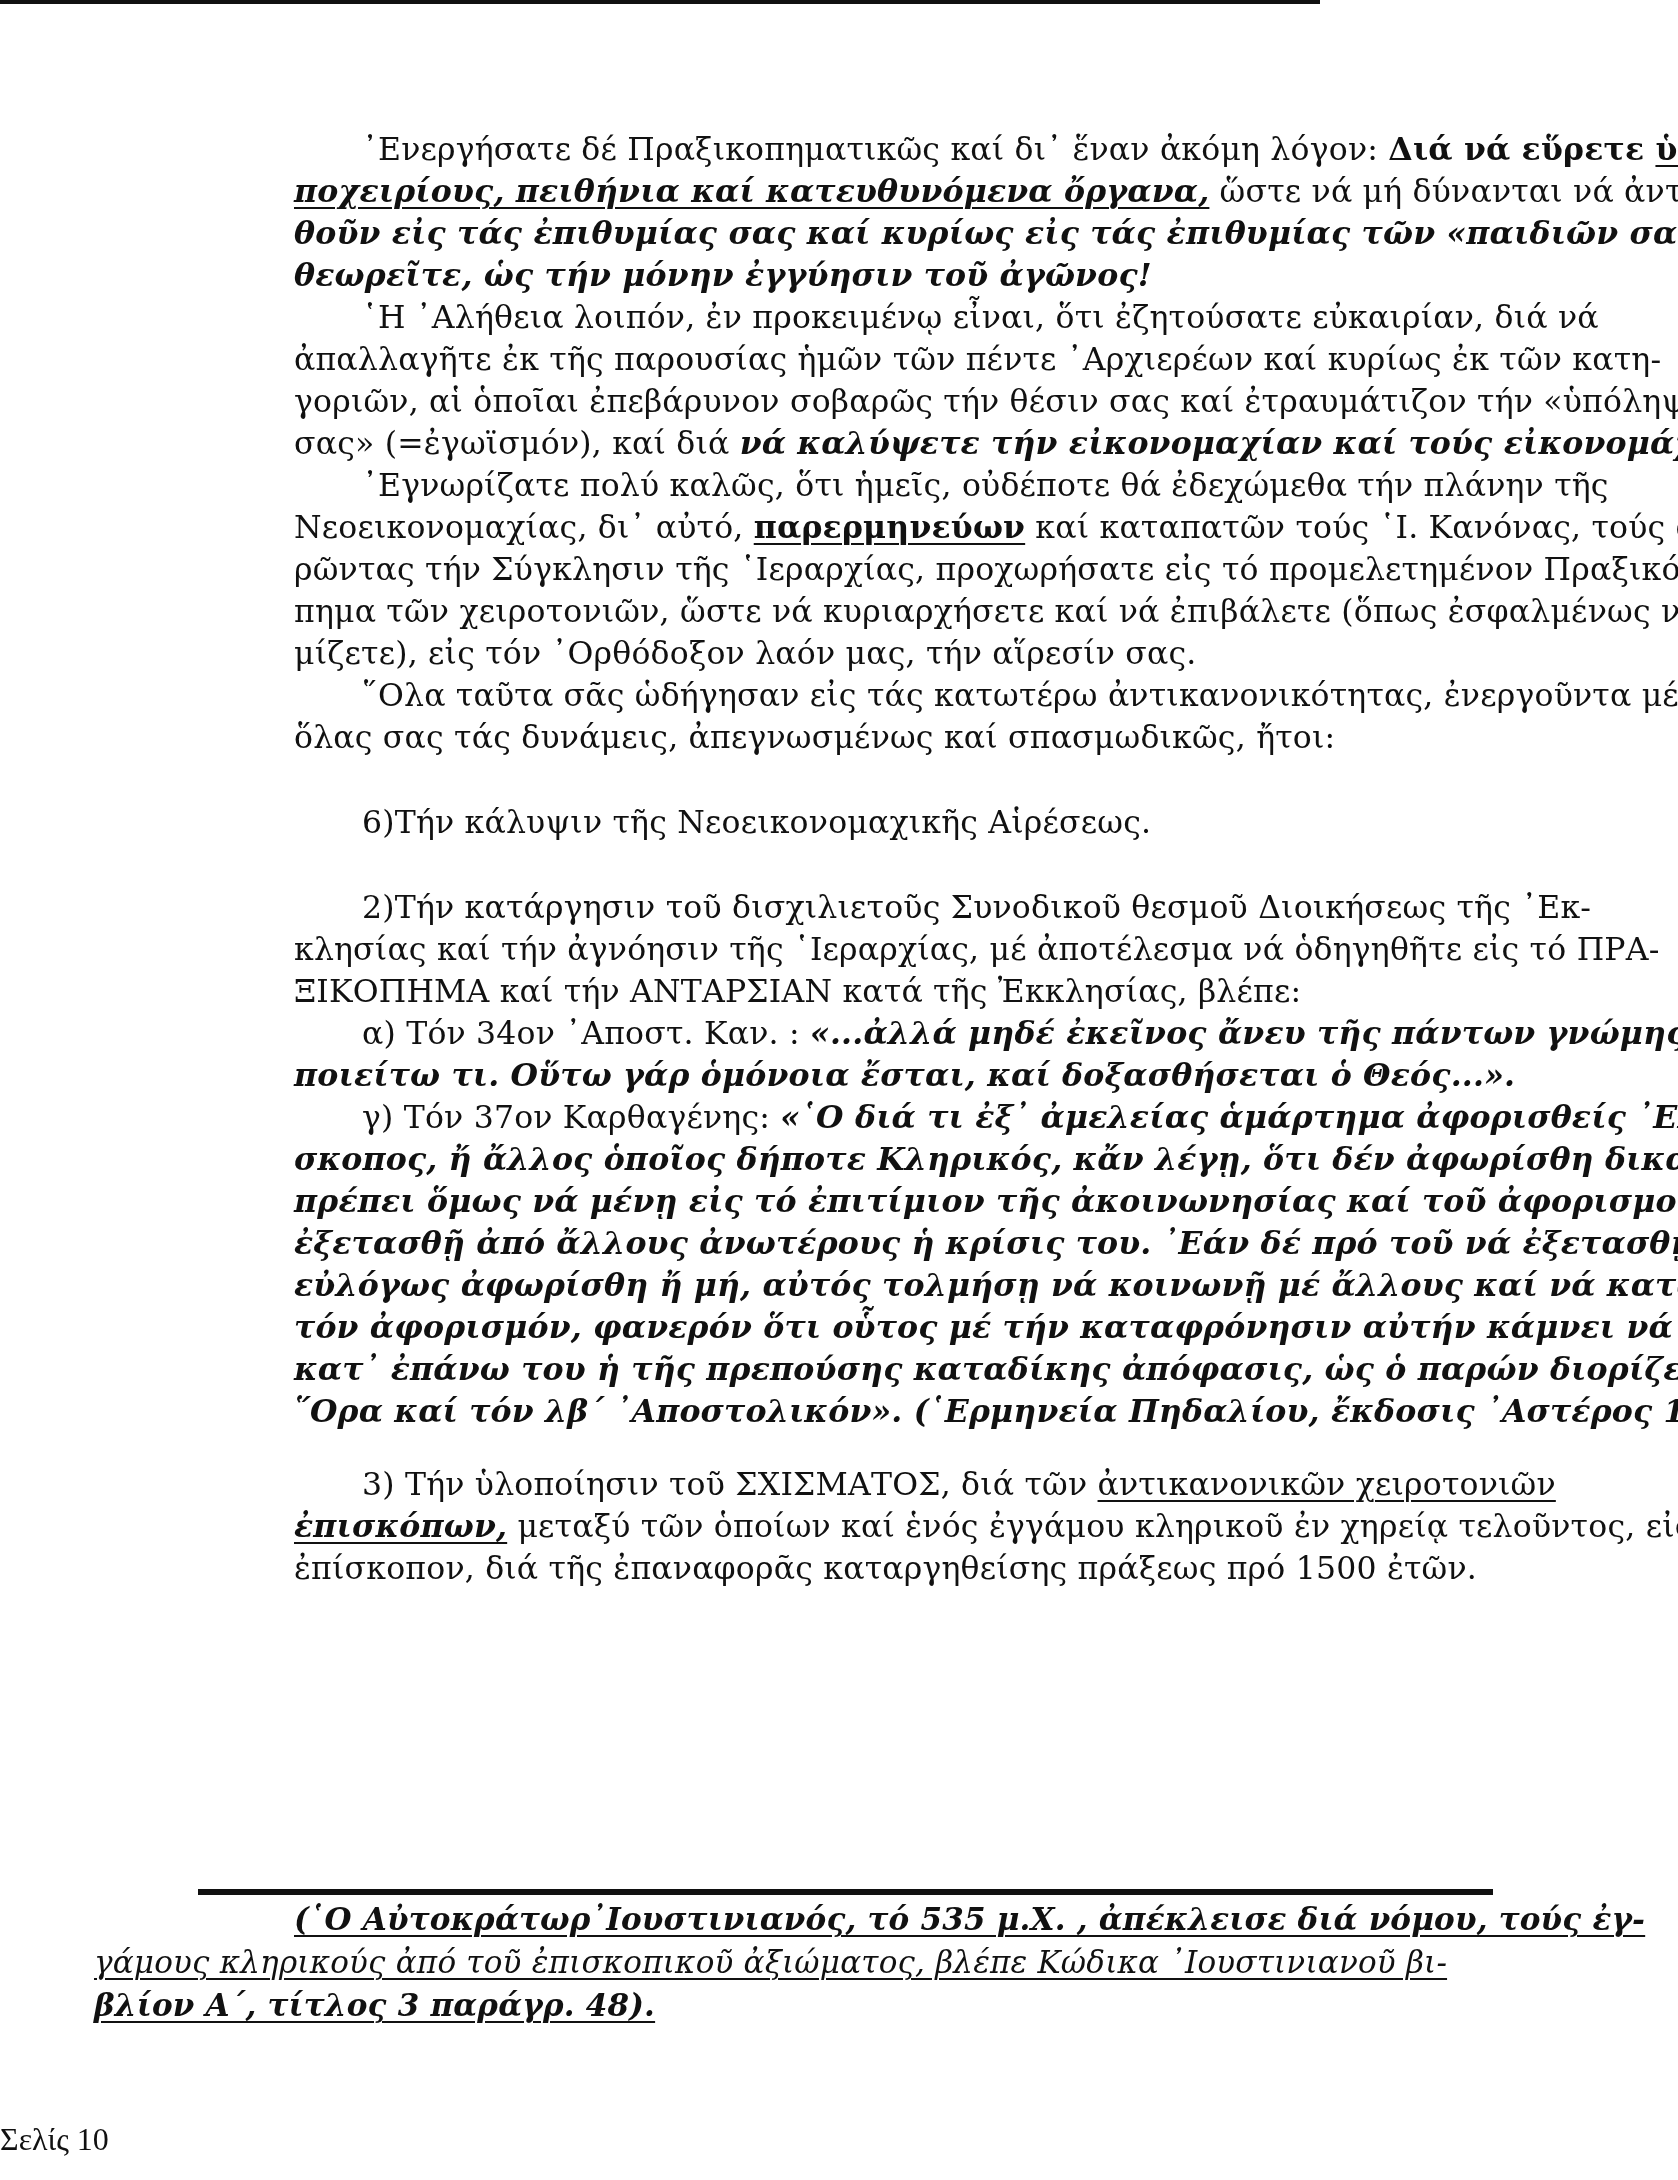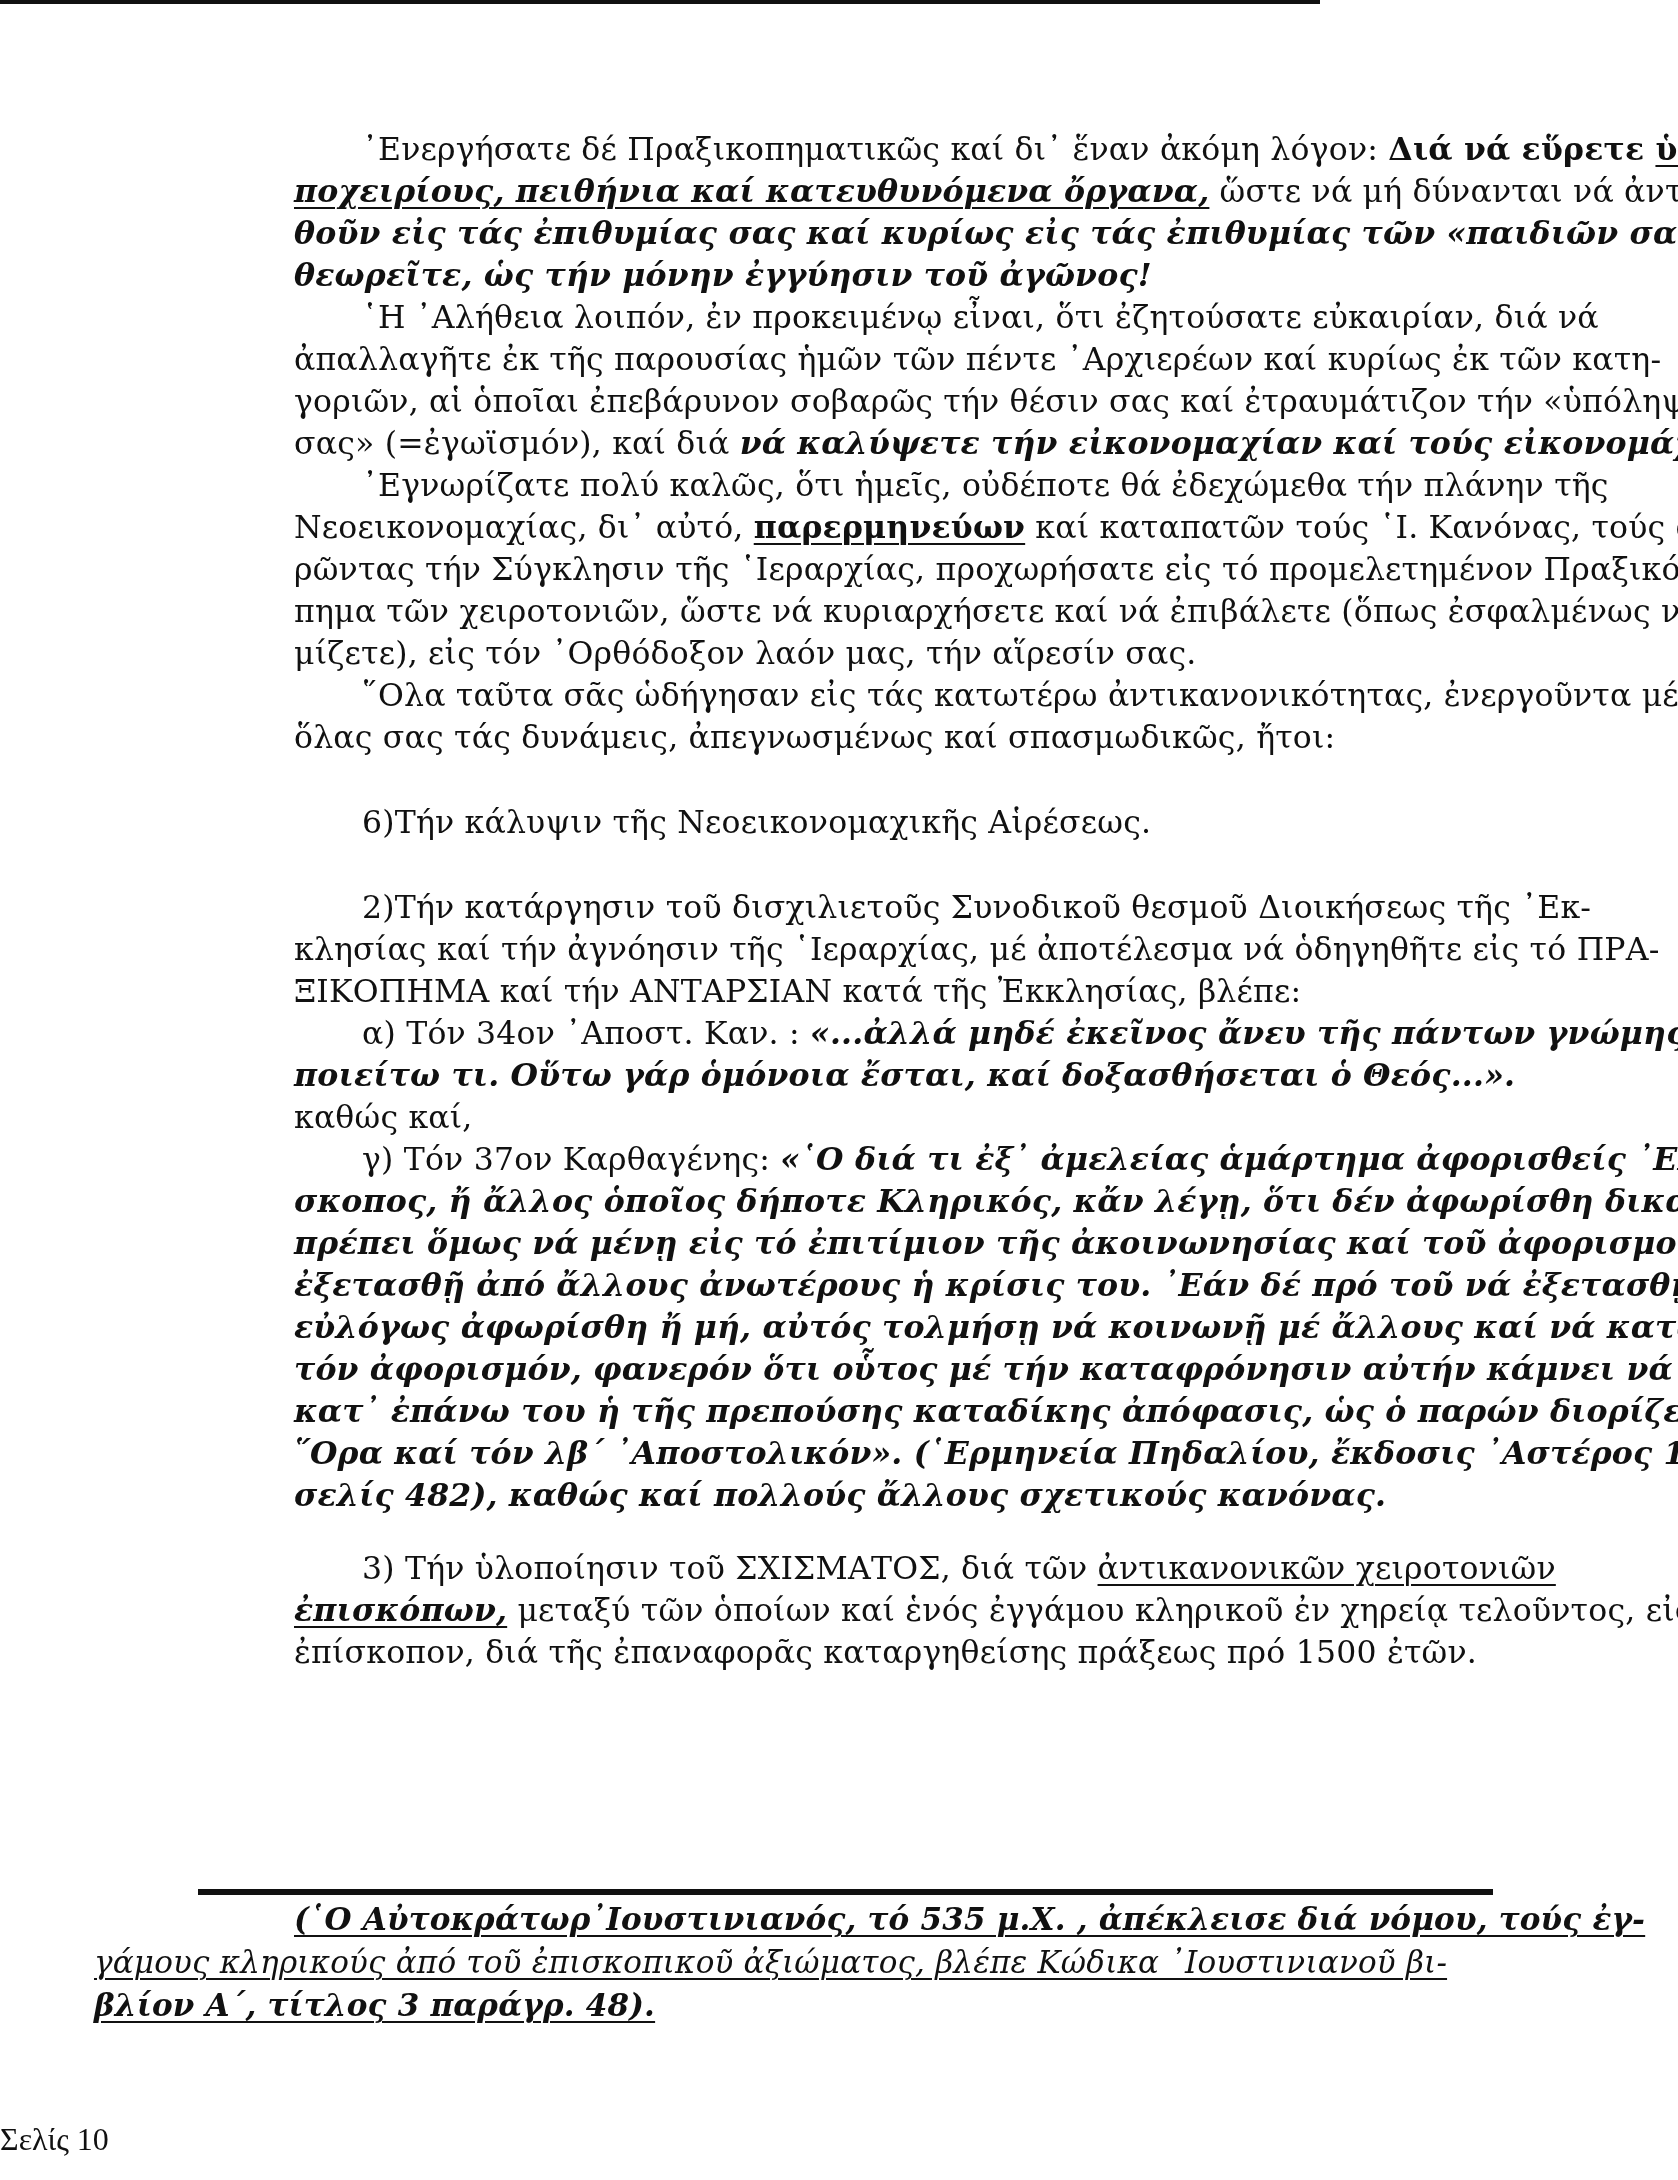--- a/index.html
+++ b/index.html
@@ -67,33 +67,31 @@
     <div class="line"><span>κλησίας καί τήν  ἀγνόησιν τῆς ῾Ιεραρχίας, μέ ἀποτέλεσμα νά ὁδηγηθῆτε εἰς τό ΠΡΑ-</span></div>
     <div class="line"><span>ΞΙΚΟΠΗΜΑ καί τήν ΑΝΤΑΡΣΙΑΝ κατά τῆς Ἐκκλησίας, βλέπε:</span></div>
   </div>
 
   <div>
     <div class="line indent"><span>α) Τόν 34ον ᾿Αποστ. Καν. : </span><span class="b it">«...ἀλλά μηδέ ἐκεῖνος ἄνευ τῆς πάντων γνώμης</span></div>
     <div class="line"><span class="b it">ποιείτω τι. Οὕτω γάρ  ὁμόνοια ἔσται, καί δοξασθήσεται ὁ Θεός...».</span></div>
   </div>
 
   <div>
-    <div class="line"><span>καθώς καί,</span></div>
   </div>
 
   <div>
     <div class="line indent"><span>γ) Τόν 37ον Καρθαγένης: </span><span class="b it">«῾Ο διά τι ἐξ᾿ ἀμελείας ἁμάρτημα ἀφορισθείς ᾿Επί-</span></div>
     <div class="line"><span class="b it">σκοπος, ἤ ἄλλος ὁποῖος δήποτε Κληρικός, κἄν λέγῃ, ὅτι δέν ἀφωρίσθη δικαίως,</span></div>
     <div class="line"><span class="b it">πρέπει ὅμως νά μένῃ εἰς τό ἐπιτίμιον τῆς ἀκοινωνησίας καί τοῦ ἀφορισμοῦ, ἕως νά</span></div>
     <div class="line"><span class="b it">ἐξετασθῇ ἀπό ἄλλους ἀνωτέρους ἡ κρίσις του. ᾿Εάν δέ πρό τοῦ νά ἐξετασθῇ, ἄν</span></div>
     <div class="line"><span class="b it">εὐλόγως ἀφωρίσθη ἤ μή, αὐτός τολμήσῃ νά κοινωνῇ μέ ἄλλους καί νά καταπατήσῃ</span></div>
     <div class="line"><span class="b it">τόν ἀφορισμόν, φανερόν ὅτι οὗτος μέ τήν καταφρόνησιν αὐτήν κάμνει νά ἐκφωνηθῇ</span></div>
     <div class="line"><span class="b it">κατ᾿ ἐπάνω του ἡ τῆς πρεπούσης καταδίκης ἀπόφασις, ὡς ὁ παρών διορίζει Κανών.</span></div>
     <div class="line"><span class="b it">῞Ορα καί τόν λβ΄ ᾿Αποστολικόν». (῾Ερμηνεία Πηδαλίου, ἔκδοσις ᾿Αστέρος 1957,</span></div>
-    <div class="line"><span class="b it">σελίς 482), καθώς καί πολλούς ἄλλους σχετικούς κανόνας.</span></div>
   </div>
 
   <div class="gap-m"></div>
 
   <div>
     <div class="line indent"><span>3) Τήν ὑλοποίησιν τοῦ ΣΧΙΣΜΑΤΟΣ, διά τῶν </span><span class="u">ἀντικανονικῶν χειροτονιῶν</span></div>
     <div class="line"><span class="b it u">ἐπισκόπων,</span><span>  μεταξύ τῶν ὁποίων καί ἑνός ἐγγάμου κληρικοῦ ἐν χηρείᾳ τελοῦντος, εἰς</span></div>
     <div class="line"><span>ἐπίσκοπον, διά τῆς ἐπαναφορᾶς καταργηθείσης πράξεως πρό  1500 ἐτῶν.</span></div>
   </div>
 </div>

